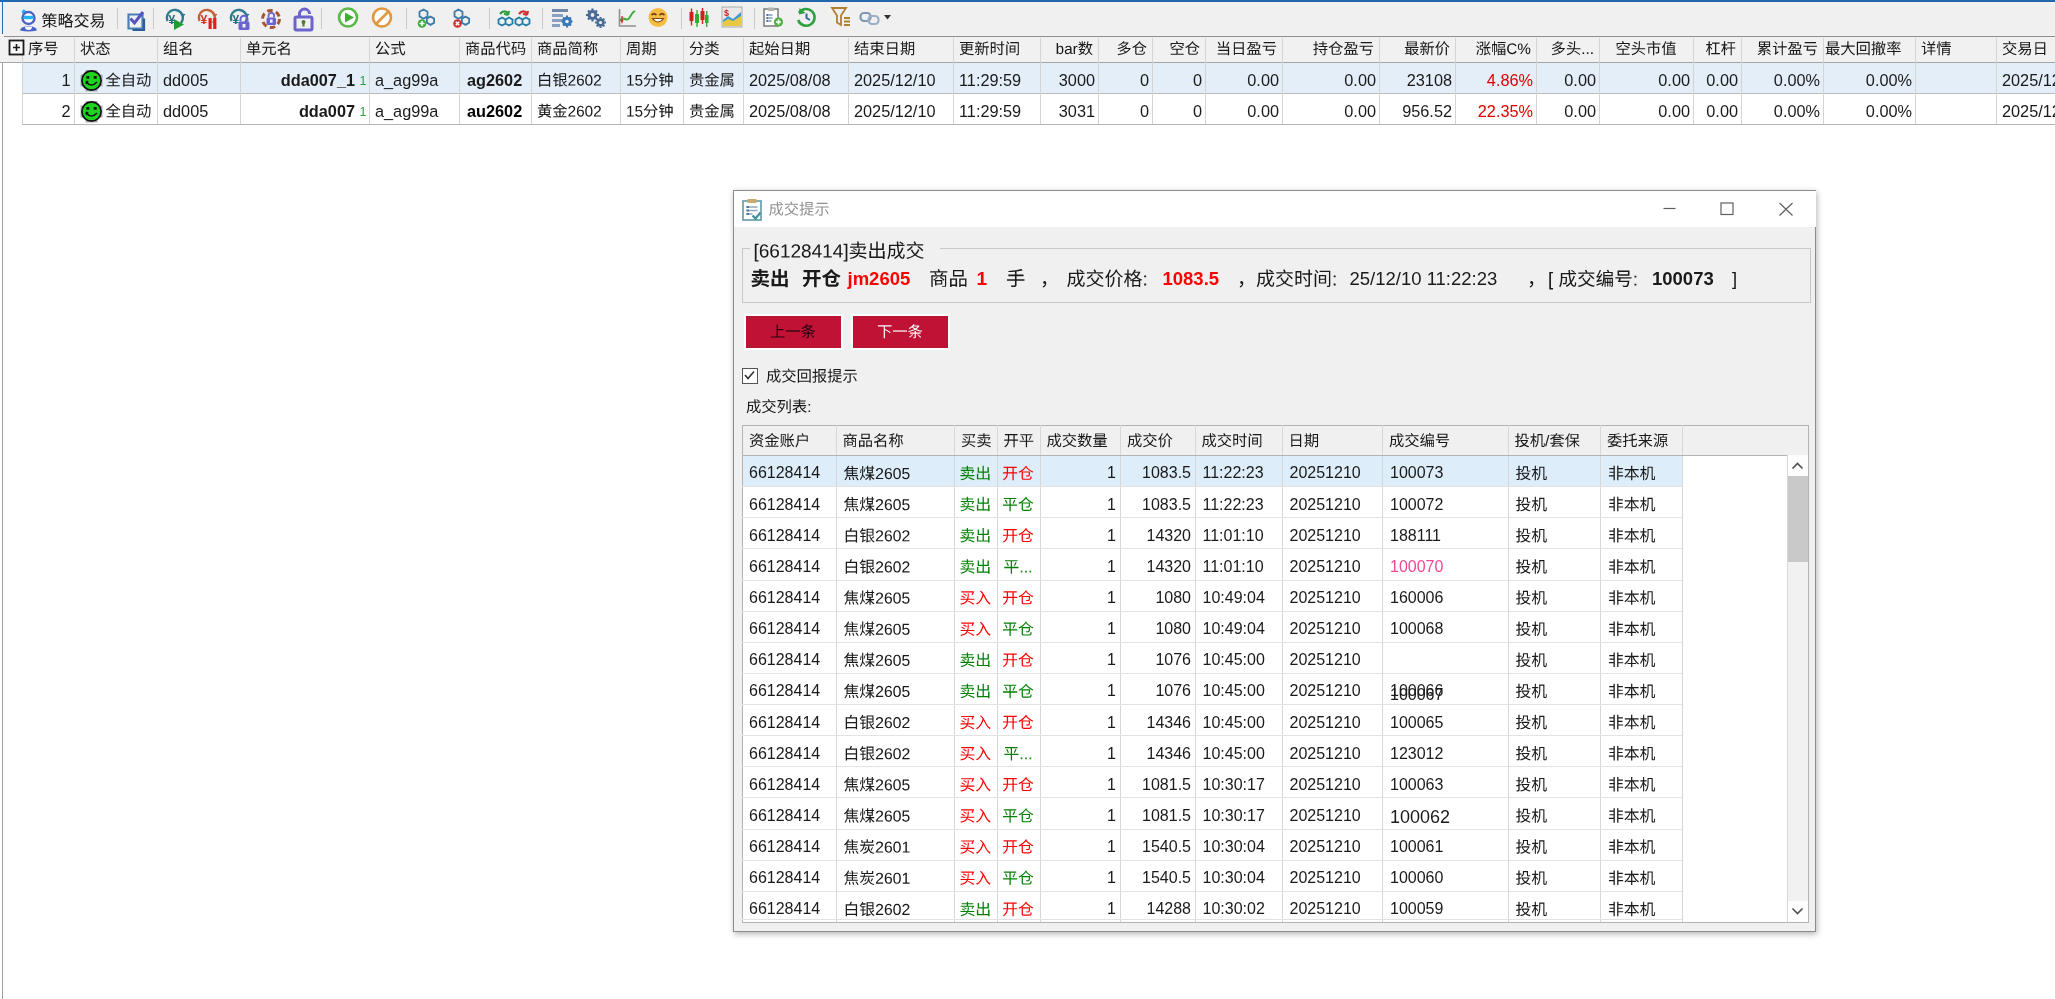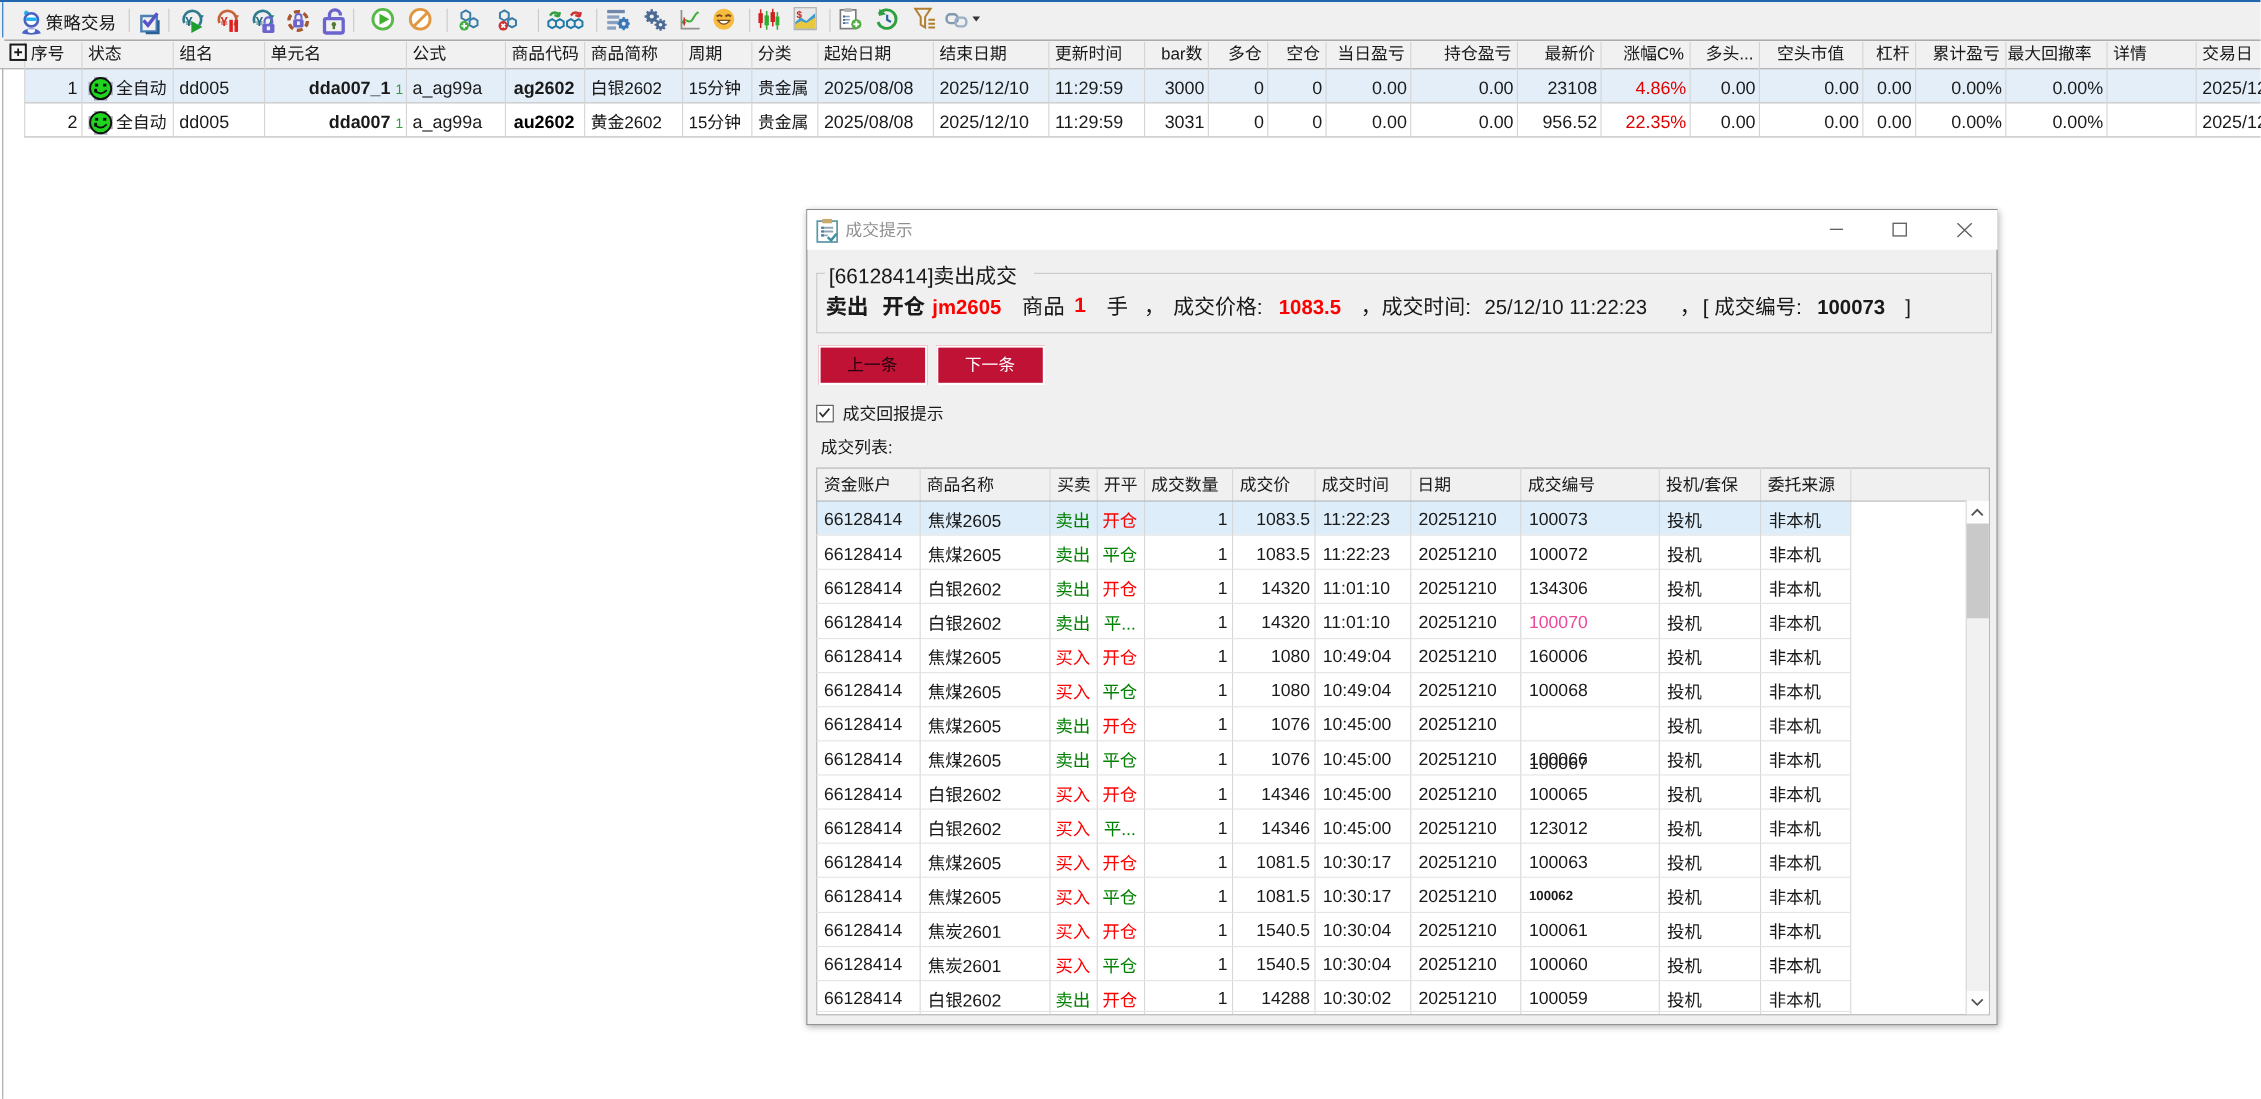--- a/index.html
+++ b/index.html
@@ -147,21 +147,21 @@
 <span class="a" style="left:0;top:496.6px;font-size:16.0px;color:#1a1a1a;line-height:1;white-space:pre;left:816.0px;width:300px;text-align:right;">1</span>
 <span class="a" style="left:0;top:496.6px;font-size:16.0px;color:#1a1a1a;line-height:1;white-space:pre;left:891.0px;width:300px;text-align:right;">1083.5</span>
 <span class="a" style="left:0;top:496.6px;font-size:16.0px;color:#1a1a1a;line-height:1;white-space:pre;left:1202.5px;">11:22:23</span>
 <span class="a" style="left:0;top:496.6px;font-size:16.0px;color:#1a1a1a;line-height:1;white-space:pre;left:1289.5px;">20251210</span>
 <span class="a" style="left:0;top:496.6px;font-size:16.0px;color:#1a1a1a;line-height:1;white-space:pre;left:1390.0px;">100072</span>
 <span class="a" style="left:0;top:527.7px;font-size:16.0px;color:#1a1a1a;line-height:1;white-space:pre;left:749.0px;">66128414</span>
 <span class="a" style="left:0;top:527.7px;font-size:16.0px;color:#1a1a1a;line-height:1;white-space:pre;left:816.0px;width:300px;text-align:right;">1</span>
 <span class="a" style="left:0;top:527.7px;font-size:16.0px;color:#1a1a1a;line-height:1;white-space:pre;left:891.0px;width:300px;text-align:right;">14320</span>
 <span class="a" style="left:0;top:527.7px;font-size:16.0px;color:#1a1a1a;line-height:1;white-space:pre;left:1202.5px;">11:01:10</span>
 <span class="a" style="left:0;top:527.7px;font-size:16.0px;color:#1a1a1a;line-height:1;white-space:pre;left:1289.5px;">20251210</span>
-<span class="a" style="left:0;top:527.7px;font-size:16.0px;color:#1a1a1a;line-height:1;white-space:pre;left:1390.0px;">134306</span>
+<span class="a" style="left:0;top:527.7px;font-size:16.0px;color:#1a1a1a;line-height:1;white-space:pre;left:1390.0px;">188111</span>
 <span class="a" style="left:0;top:558.8px;font-size:16.0px;color:#1a1a1a;line-height:1;white-space:pre;left:749.0px;">66128414</span>
 <span class="a" style="left:0;top:558.8px;font-size:16.0px;color:#1a1a1a;line-height:1;white-space:pre;left:816.0px;width:300px;text-align:right;">1</span>
 <span class="a" style="left:0;top:558.8px;font-size:16.0px;color:#1a1a1a;line-height:1;white-space:pre;left:891.0px;width:300px;text-align:right;">14320</span>
 <span class="a" style="left:0;top:558.8px;font-size:16.0px;color:#1a1a1a;line-height:1;white-space:pre;left:1202.5px;">11:01:10</span>
 <span class="a" style="left:0;top:558.8px;font-size:16.0px;color:#1a1a1a;line-height:1;white-space:pre;left:1289.5px;">20251210</span>
 <span class="a" style="left:0;top:558.8px;font-size:16.0px;color:#ec4899;line-height:1;white-space:pre;left:1390.0px;">100070</span>
 <span class="a" style="left:0;top:590.0px;font-size:16.0px;color:#1a1a1a;line-height:1;white-space:pre;left:749.0px;">66128414</span>
 <span class="a" style="left:0;top:590.0px;font-size:16.0px;color:#1a1a1a;line-height:1;white-space:pre;left:816.0px;width:300px;text-align:right;">1</span>
 <span class="a" style="left:0;top:590.0px;font-size:16.0px;color:#1a1a1a;line-height:1;white-space:pre;left:891.0px;width:300px;text-align:right;">1080</span>
 <span class="a" style="left:0;top:590.0px;font-size:16.0px;color:#1a1a1a;line-height:1;white-space:pre;left:1202.5px;">10:49:04</span>
@@ -201,21 +201,21 @@
 <span class="a" style="left:0;top:776.8px;font-size:16.0px;color:#1a1a1a;line-height:1;white-space:pre;left:816.0px;width:300px;text-align:right;">1</span>
 <span class="a" style="left:0;top:776.8px;font-size:16.0px;color:#1a1a1a;line-height:1;white-space:pre;left:891.0px;width:300px;text-align:right;">1081.5</span>
 <span class="a" style="left:0;top:776.8px;font-size:16.0px;color:#1a1a1a;line-height:1;white-space:pre;left:1202.5px;">10:30:17</span>
 <span class="a" style="left:0;top:776.8px;font-size:16.0px;color:#1a1a1a;line-height:1;white-space:pre;left:1289.5px;">20251210</span>
 <span class="a" style="left:0;top:776.8px;font-size:16.0px;color:#1a1a1a;line-height:1;white-space:pre;left:1390.0px;">100063</span>
 <span class="a" style="left:0;top:807.9px;font-size:16.0px;color:#1a1a1a;line-height:1;white-space:pre;left:749.0px;">66128414</span>
 <span class="a" style="left:0;top:807.9px;font-size:16.0px;color:#1a1a1a;line-height:1;white-space:pre;left:816.0px;width:300px;text-align:right;">1</span>
 <span class="a" style="left:0;top:807.9px;font-size:16.0px;color:#1a1a1a;line-height:1;white-space:pre;left:891.0px;width:300px;text-align:right;">1081.5</span>
 <span class="a" style="left:0;top:807.9px;font-size:16.0px;color:#1a1a1a;line-height:1;white-space:pre;left:1202.5px;">10:30:17</span>
 <span class="a" style="left:0;top:807.9px;font-size:16.0px;color:#1a1a1a;line-height:1;white-space:pre;left:1289.5px;">20251210</span>
-<span class="a" style="left:0;top:807.9px;font-size:12px;color:#1a1a1a;line-height:1;white-space:pre;left:1390.0px;font-weight:bold;">100062</span>
+<span class="a" style="left:0;top:807.9px;font-size:18px;color:#1a1a1a;line-height:1;white-space:pre;left:1390.0px;">100062</span>
 <span class="a" style="left:0;top:839.0px;font-size:16.0px;color:#1a1a1a;line-height:1;white-space:pre;left:749.0px;">66128414</span>
 <span class="a" style="left:0;top:839.0px;font-size:16.0px;color:#1a1a1a;line-height:1;white-space:pre;left:816.0px;width:300px;text-align:right;">1</span>
 <span class="a" style="left:0;top:839.0px;font-size:16.0px;color:#1a1a1a;line-height:1;white-space:pre;left:891.0px;width:300px;text-align:right;">1540.5</span>
 <span class="a" style="left:0;top:839.0px;font-size:16.0px;color:#1a1a1a;line-height:1;white-space:pre;left:1202.5px;">10:30:04</span>
 <span class="a" style="left:0;top:839.0px;font-size:16.0px;color:#1a1a1a;line-height:1;white-space:pre;left:1289.5px;">20251210</span>
 <span class="a" style="left:0;top:839.0px;font-size:16.0px;color:#1a1a1a;line-height:1;white-space:pre;left:1390.0px;">100061</span>
 <span class="a" style="left:0;top:870.2px;font-size:16.0px;color:#1a1a1a;line-height:1;white-space:pre;left:749.0px;">66128414</span>
 <span class="a" style="left:0;top:870.2px;font-size:16.0px;color:#1a1a1a;line-height:1;white-space:pre;left:816.0px;width:300px;text-align:right;">1</span>
 <span class="a" style="left:0;top:870.2px;font-size:16.0px;color:#1a1a1a;line-height:1;white-space:pre;left:891.0px;width:300px;text-align:right;">1540.5</span>
 <span class="a" style="left:0;top:870.2px;font-size:16.0px;color:#1a1a1a;line-height:1;white-space:pre;left:1202.5px;">10:30:04</span>

